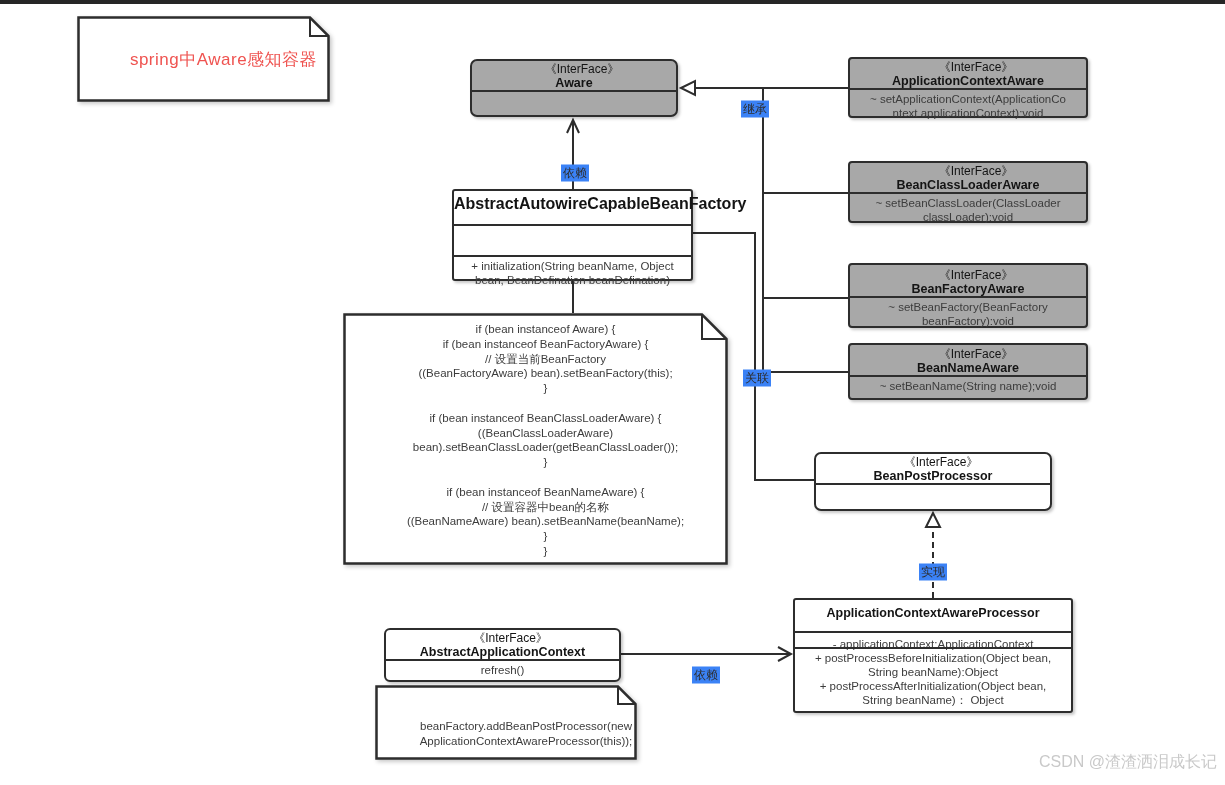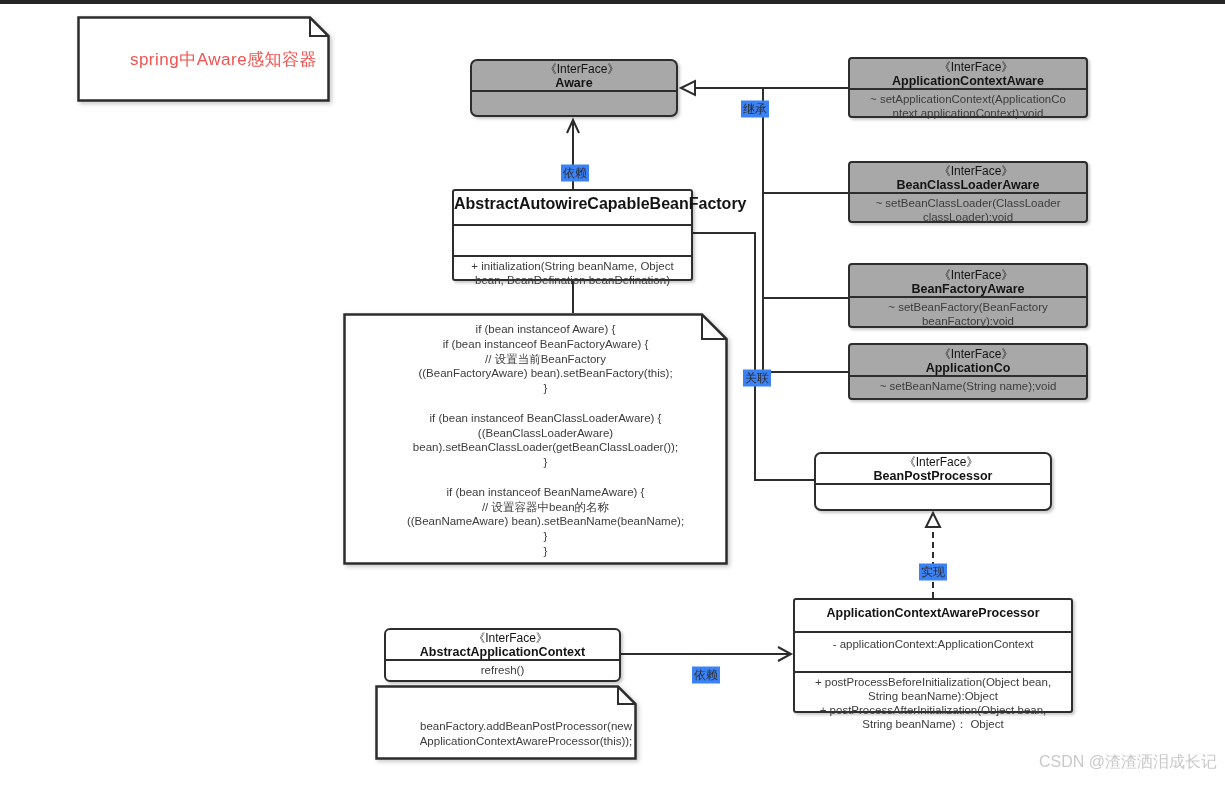--- a/index.html
+++ b/index.html
@@ -103,21 +103,21 @@
       <div class="stereo">《InterFace》</div>
       <div class="cls-name">BeanFactoryAware</div>
     </div>
     <div class="sec members">~ setBeanFactory(BeanFactory
 beanFactory):void</div>
   </div>
 
   <div class="uml-box gray" style="left:848px;top:343px;width:240px;height:57px;border-radius:4px;">
     <div class="box-title" style="padding-top:3px;">
       <div class="stereo">《InterFace》</div>
-      <div class="cls-name">ApplicationCo</div>
+      <div class="cls-name">BeanNameAware</div>
     </div>
     <div class="sec members">~ setBeanName(String name);void</div>
   </div>
 
   <div class="uml-box" style="left:452px;top:189px;width:241px;height:92px;border-radius:3px;">
     <div class="box-title" style="height:27px;padding-top:6px;">
       <div class="cls-name" style="font-size:16px;text-align:center;">AbstractAutowireCapableBeanFactory</div>
     </div>
     <div class="sec fixed" style="height:29px;"></div>
     <div class="sec members fixed">+ initialization(String beanName, Object
@@ -152,21 +152,21 @@
       <div class="stereo">《InterFace》</div>
       <div class="cls-name">BeanPostProcessor</div>
     </div>
     <div class="sec"></div>
   </div>
 
   <div class="uml-box" style="left:793px;top:598px;width:280px;height:115px;border-radius:3px;">
     <div class="box-title" style="height:25px;padding-top:6px;border-radius:9px;">
       <div class="cls-name">ApplicationContextAwareProcessor</div>
     </div>
-    <div class="sec members fixed" style="height:40px;box-sizing:border-box;padding-top:4px;">- applicationContext:ApplicationContext</div>
+    <div class="sec members fixed" style="height:16px;box-sizing:border-box;padding-top:4px;">- applicationContext:ApplicationContext</div>
     <div class="sec members">+ postProcessBeforeInitialization(Object bean,
 String beanName):Object
 + postProcessAfterInitialization(Object bean,
 String beanName)： Object</div>
   </div>
 
   <div class="uml-box" style="left:384px;top:628px;width:237px;height:54px;border-radius:6px;">
     <div class="box-title">
       <div class="stereo">《InterFace》</div>
       <div class="cls-name">AbstractApplicationContext</div>

